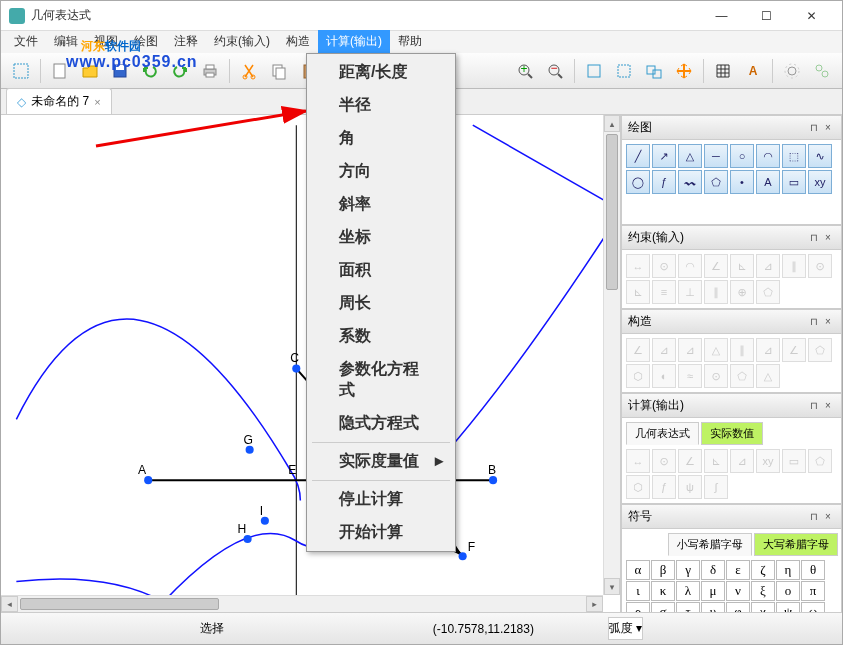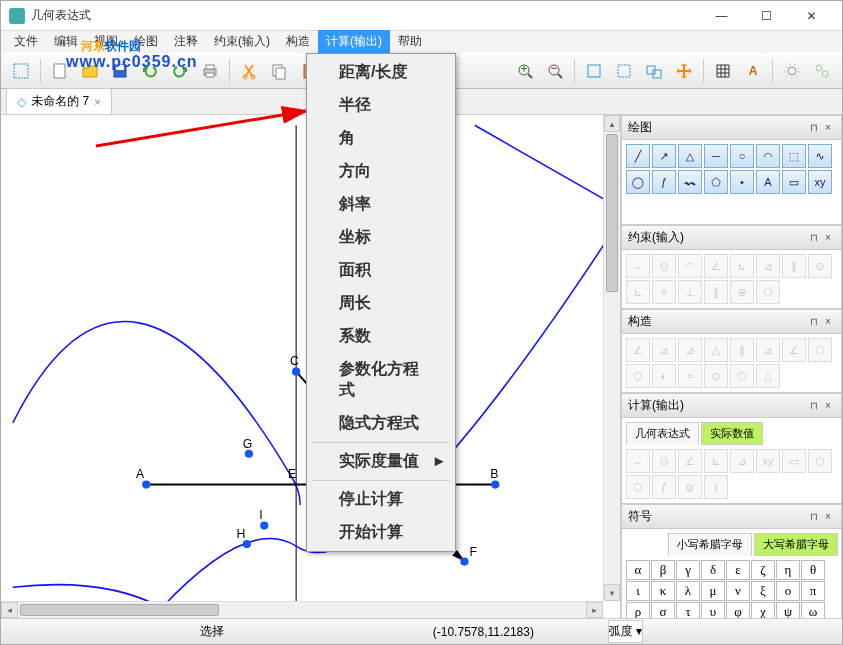--- a/index.html
+++ b/index.html
@@ -29,21 +29,21 @@
 .pane-hdr { background: linear-gradient(#f8f8f8,#e0e0e0); border: 1px solid #ccc; padding: 3px 6px; display: flex; align-items: center; font-size: 12px; }
 .pane-hdr .phtitle { flex: 1; }
 .pane-hdr .phbtn { width: 14px; text-align: center; color: #555; font-size: 10px; }
 .pane-body { background: #fff; border: 1px solid #ccc; border-top: none; padding: 4px; }
 .iconrow { display: flex; flex-wrap: wrap; gap: 2px; }
 .pbtn { width: 24px; height: 24px; border: 1px solid #7daed6; background: linear-gradient(#eaf3fb,#c9e1f5); display: flex; align-items: center; justify-content: center; font-size: 11px; color: #226; }
 .pbtn.faded { border-color: #ddd; background: #f8f8f8; color: #ccc; }
 .ptab { display: inline-block; padding: 3px 8px; border: 1px solid #ccc; background: #bef264; font-size: 11px; margin-right: -1px; }
 .ptab.active { background: #f8f8f8; border-bottom-color: #f8f8f8; }
 .sym { width: 24px; height: 20px; border: 1px solid #bbb; background: #fff; display: inline-flex; align-items: center; justify-content: center; font-size: 13px; font-family: serif; }
-.statusbar { height: 26px; background: linear-gradient(#f8f8f8,#e5e5e5); border-top: 1px solid #ccc; display: flex; align-items: center; padding: 0 10px; gap: 20px; font-size: 12px; }
+.statusbar { height: 32px; background: linear-gradient(#f8f8f8,#e5e5e5); border-top: 1px solid #ccc; display: flex; align-items: center; padding: 0 10px; gap: 20px; font-size: 12px; }
 .statusbar .spacer { flex: 1; }
 .statusbar .sbox { border: 1px solid #ccc; background: #fff; padding: 2px 0; }
 .scrollbar-h { height: 17px; background: #f0f0f0; border-top: 1px solid #ddd; display: flex; }
 .scrollbar-h .sb-btn { width: 17px; background: #e8e8e8; border: 1px solid #ccc; display:flex; align-items:center; justify-content:center; font-size:9px; color:#666; }
 .scrollbar-h .sb-track { flex: 1; position: relative; }
 .scrollbar-h .sb-thumb { position: absolute; left: 2px; width: 35%; top: 2px; bottom: 2px; background: #cdcdcd; border: 1px solid #aaa; border-radius: 2px; }
 .scrollbar-v { position: absolute; right: 0; top: 0; bottom: 17px; width: 17px; background: #f0f0f0; border-left: 1px solid #ddd; display:flex; flex-direction:column; }
 .scrollbar-v .sb-btn { height: 17px; background: #e8e8e8; border: 1px solid #ccc; display:flex; align-items:center; justify-content:center; font-size:9px; color:#666; }
 .scrollbar-v .sb-track { flex:1; position:relative; }
 .scrollbar-v .sb-thumb { position:absolute; top:2px; height:35%; left:2px; right:2px; background:#cdcdcd; border:1px solid #aaa; border-radius:2px; }

